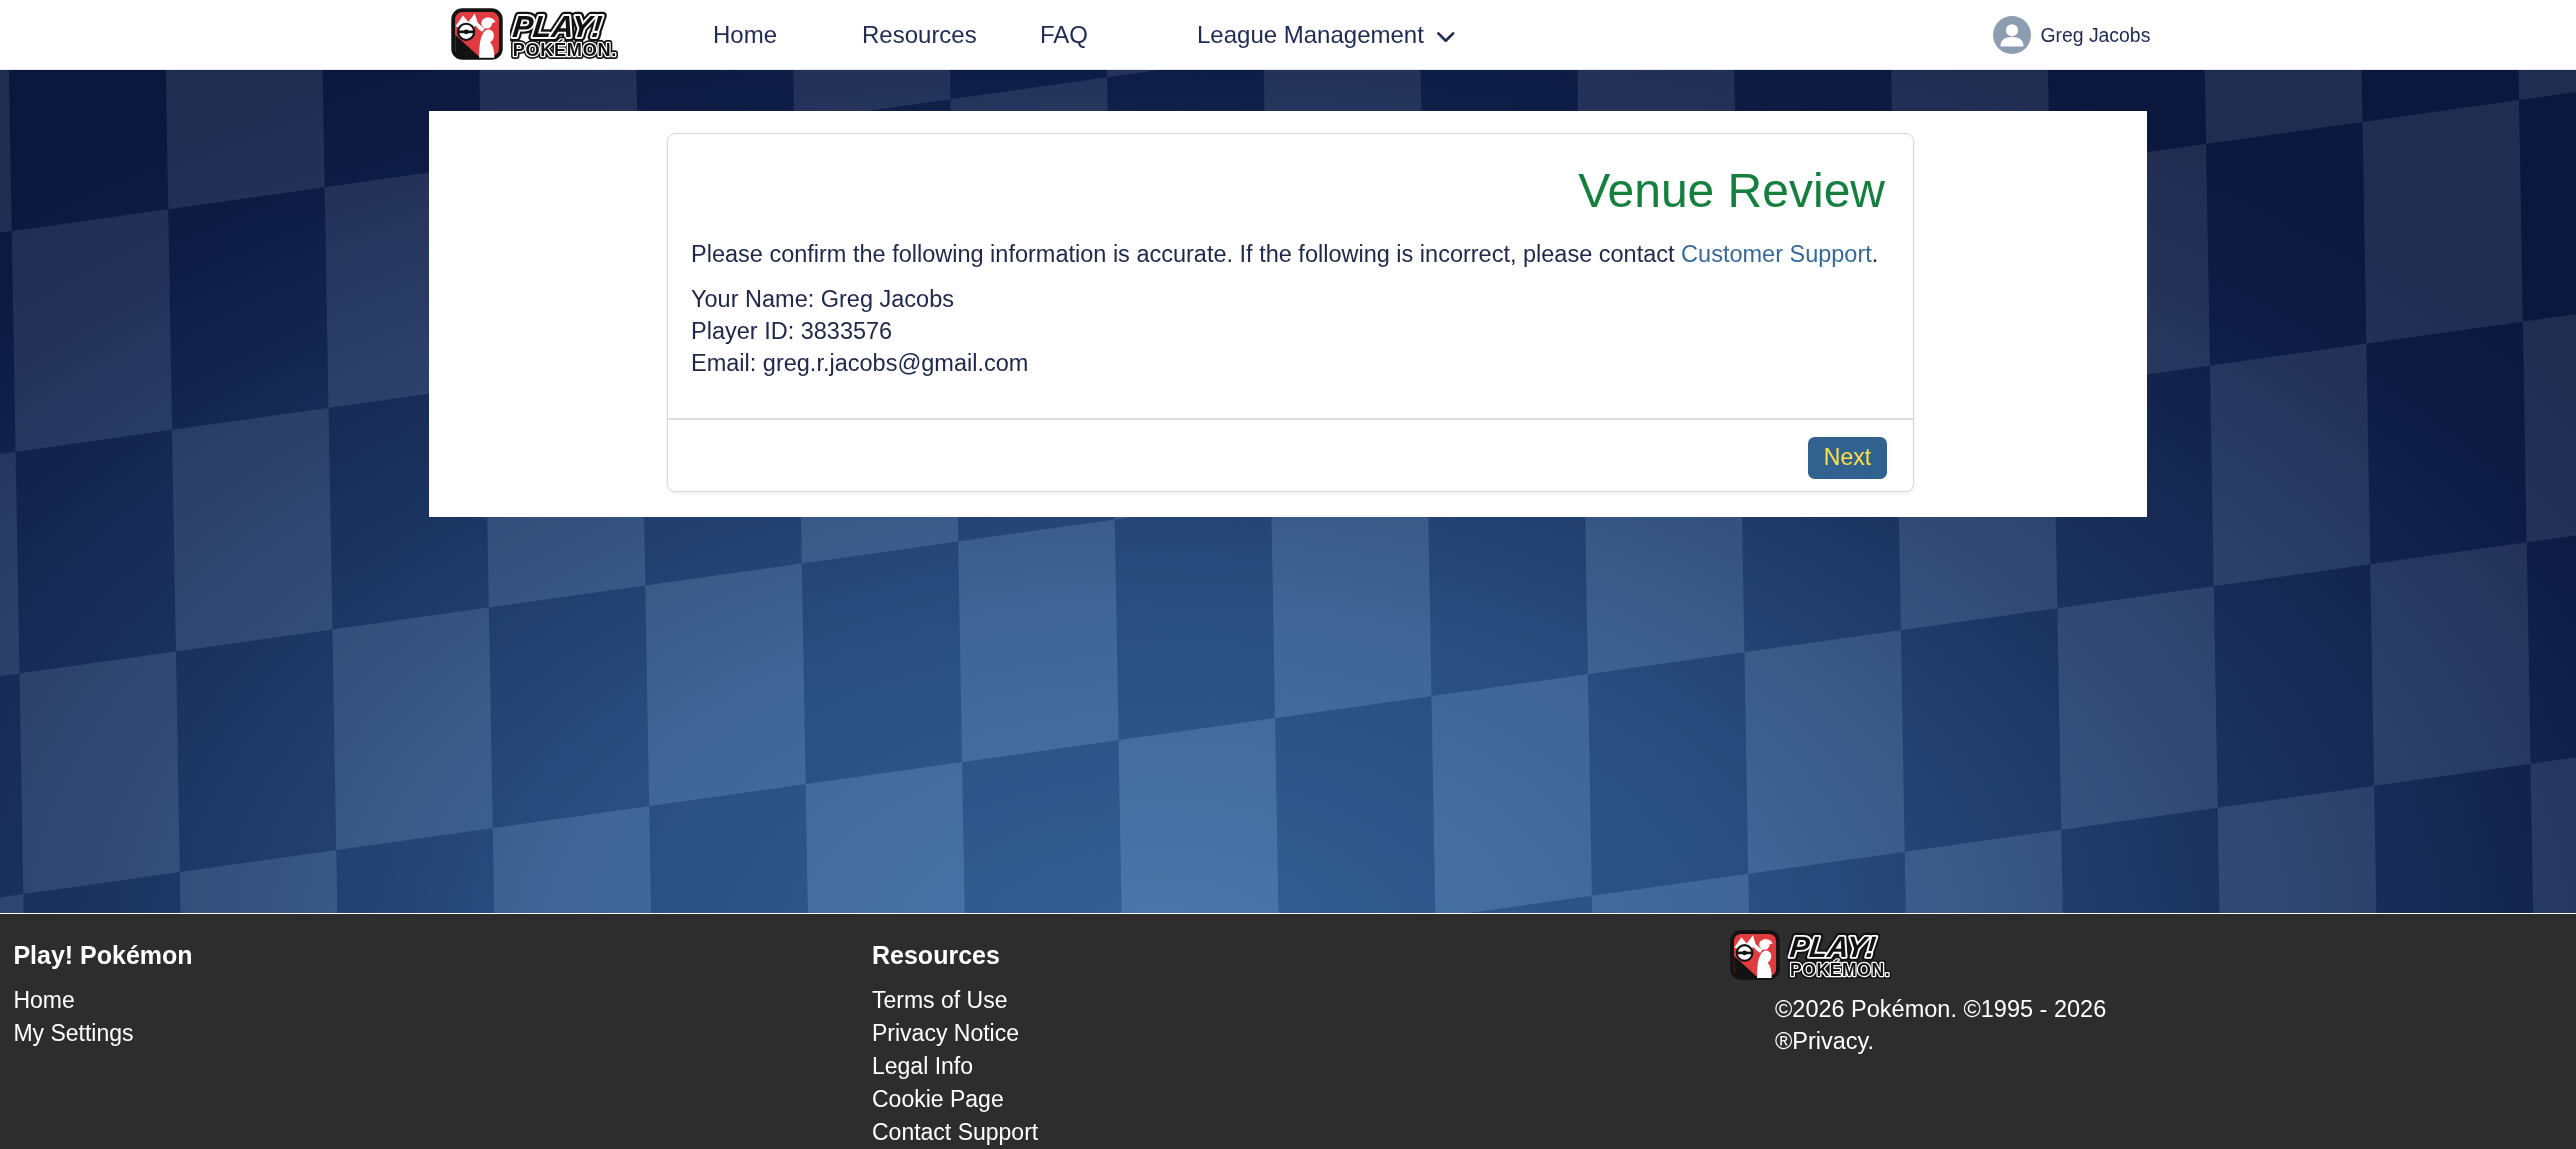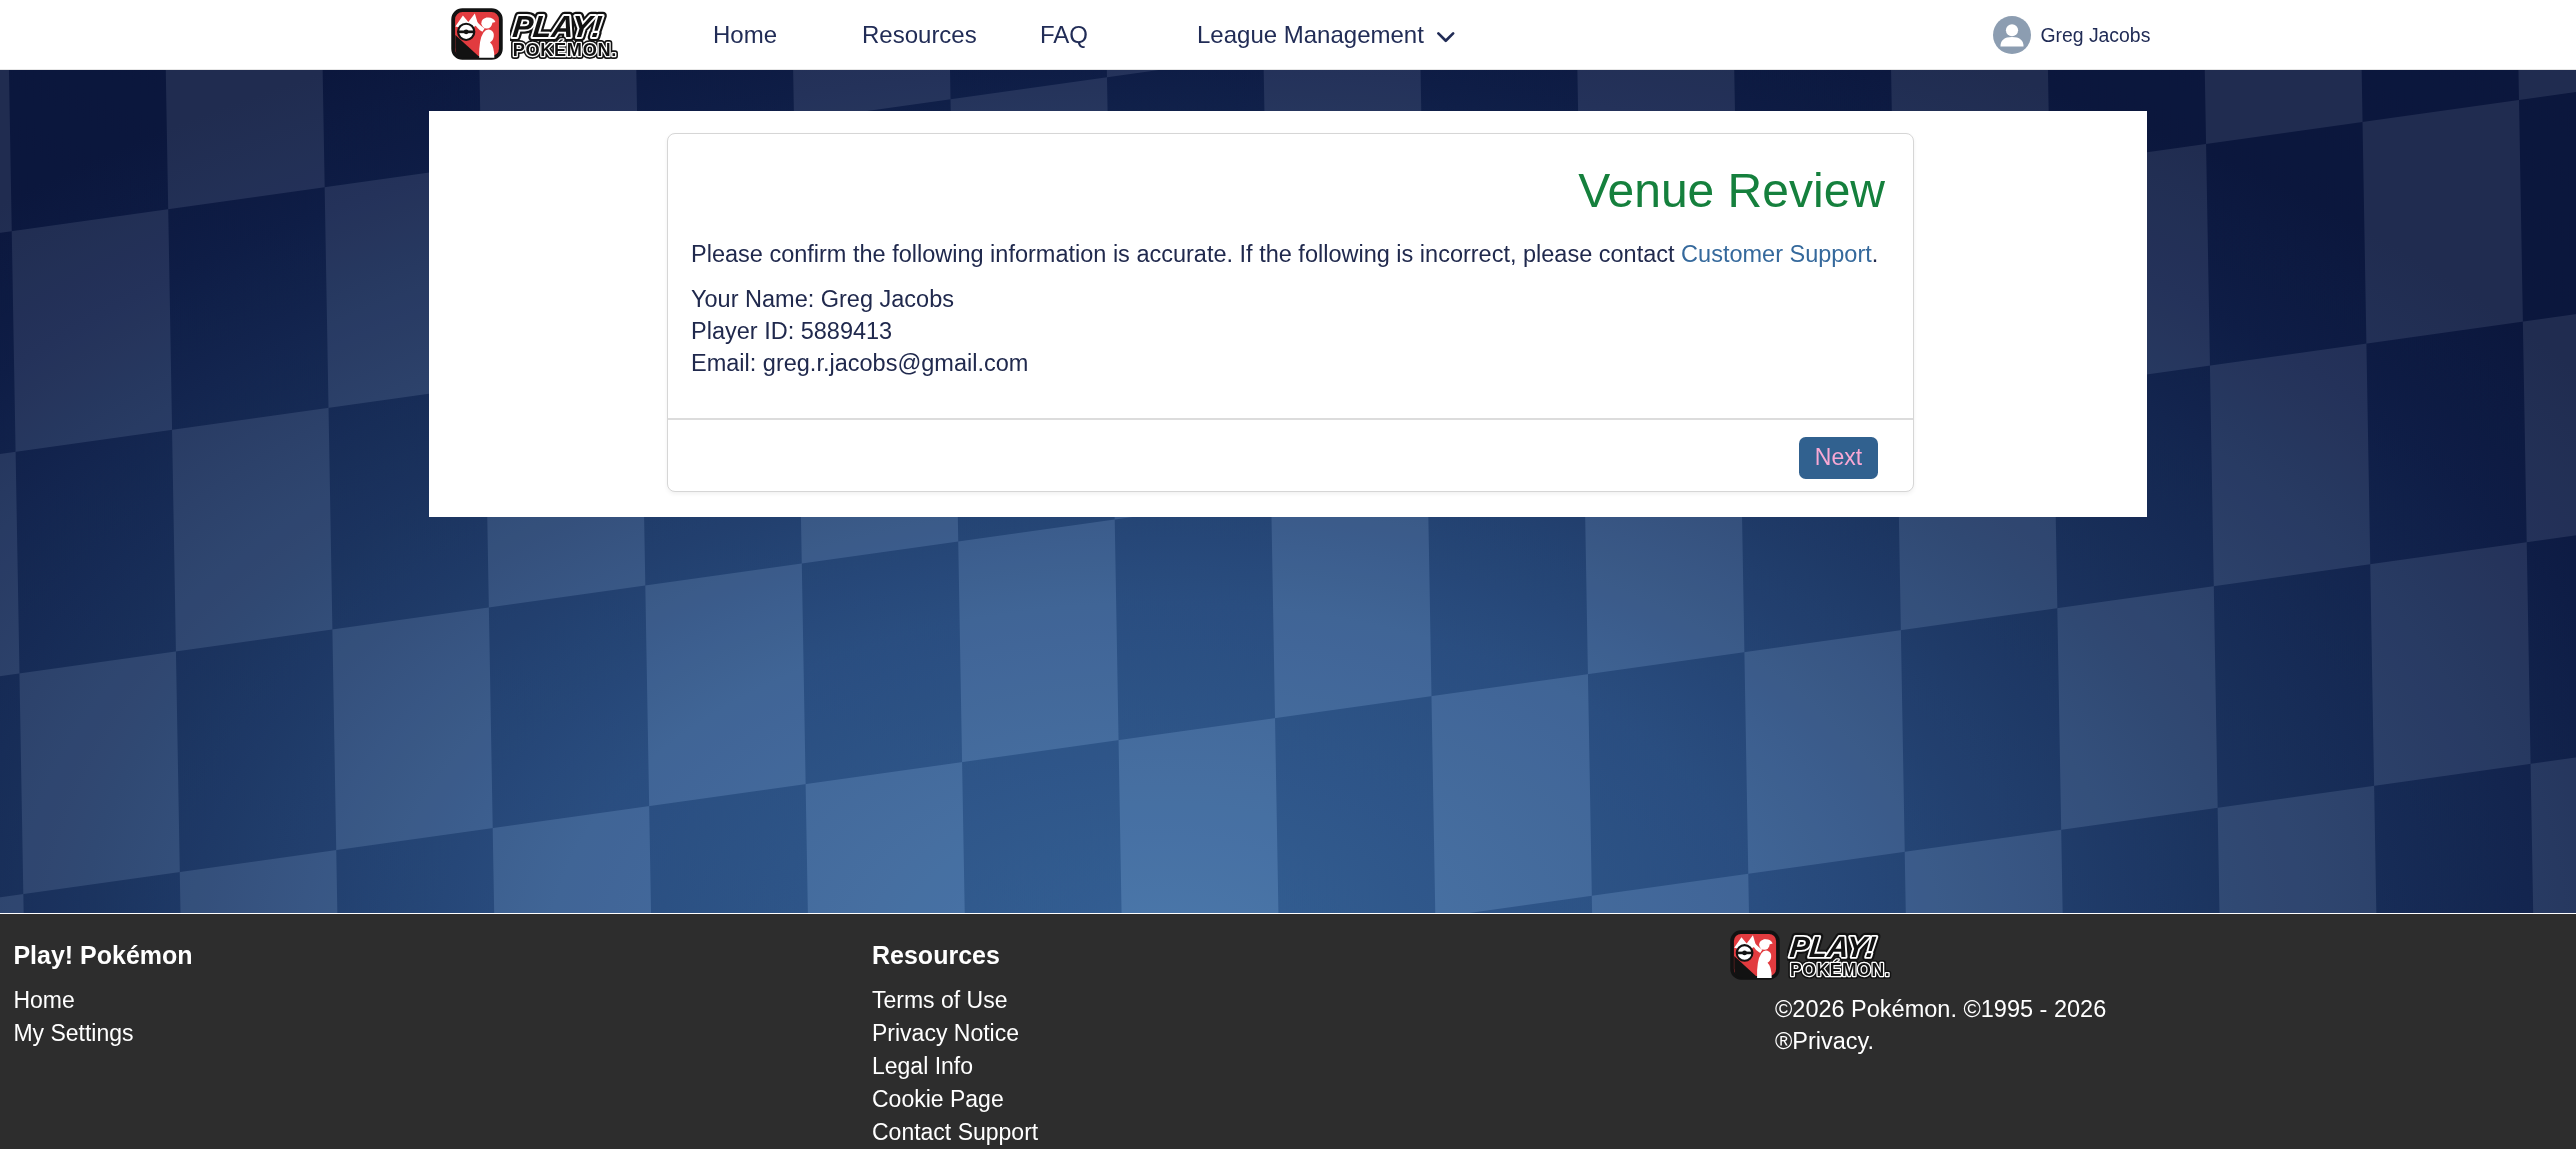--- a/index.html
+++ b/index.html
@@ -88,23 +88,23 @@
     color: #20294d;
   }
   .support-link { color: #35699c; text-decoration: none; cursor: pointer; }
   .fields { margin-top: 10px; font-size: 23.5px; line-height: 32px; color: #20294d; }
   .panel-footer {
     position: relative;
     height: 72px;
     border-top: 2px solid #dcdcdc;
   }
   .next-btn {
-    position: absolute; right: 35px; top: 17px;
+    position: absolute; right: 26px; top: 17px;
     width: 79px; height: 42px;
-    background: #31618f; color: #f9a8d4;
+    background: #31618f; color: #fde047;
     border: none; border-radius: 6.7px;
     font-size: 23px; font-family: inherit;
     cursor: pointer;
     text-align: center;
   }
 
   
   .site-footer {
     position: absolute; left: 0; top: 914px;
     width: 2576px; height: 272px;
@@ -182,21 +182,21 @@
             <a class="support-link">Customer Support</a><span>.</span>
           </p>
 
           <div class="fields">
             <div class="field-line">
               <span>Your Name:</span>
               <span>Greg Jacobs</span>
             </div>
             <div class="field-line">
               <span>Player ID:</span>
-              <span>5889413</span>
+              <span>3833576</span>
             </div>
             <div class="field-line">
               <span>Email:</span>
               <span>greg.r.jacobs@gmail.com</span>
             </div>
           </div>
         </div>
 
         <div class="panel-footer">
           <button class="next-btn">Next</button>

